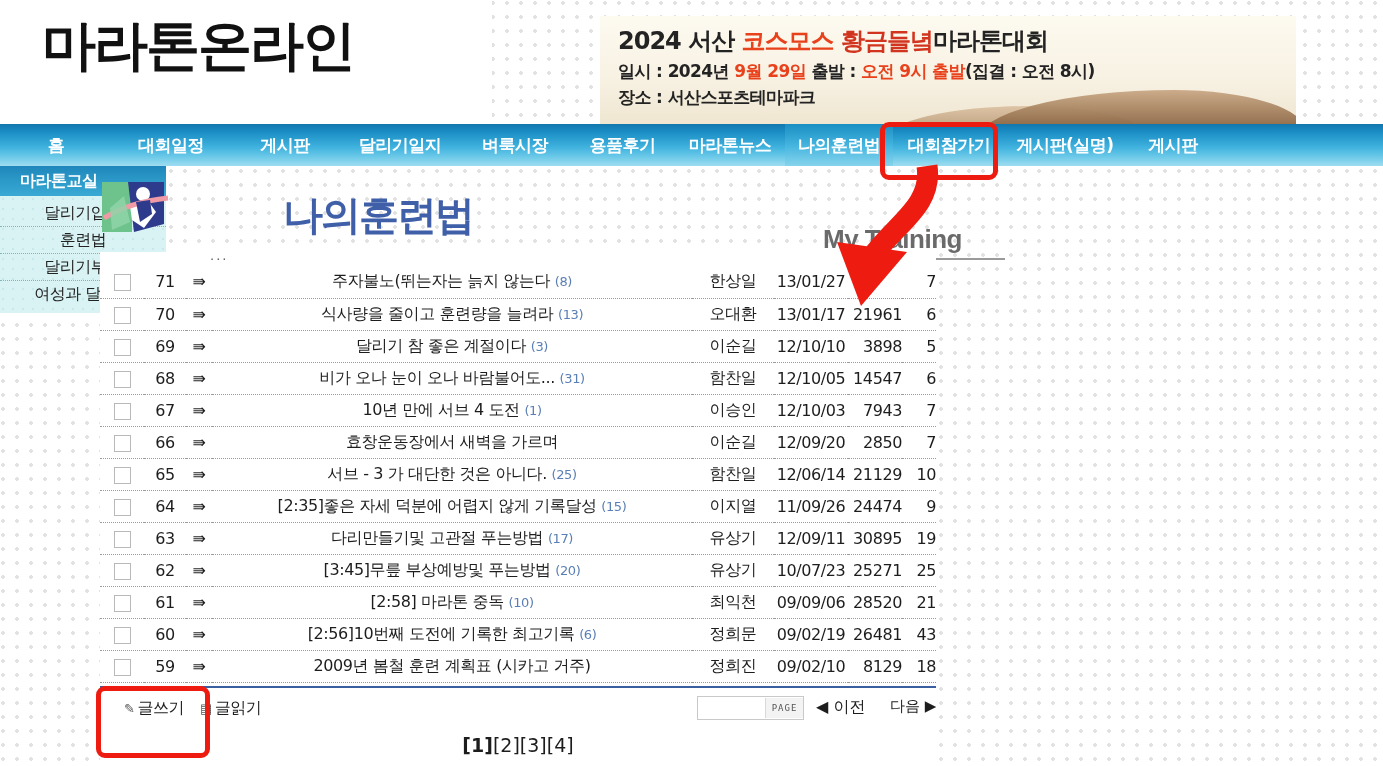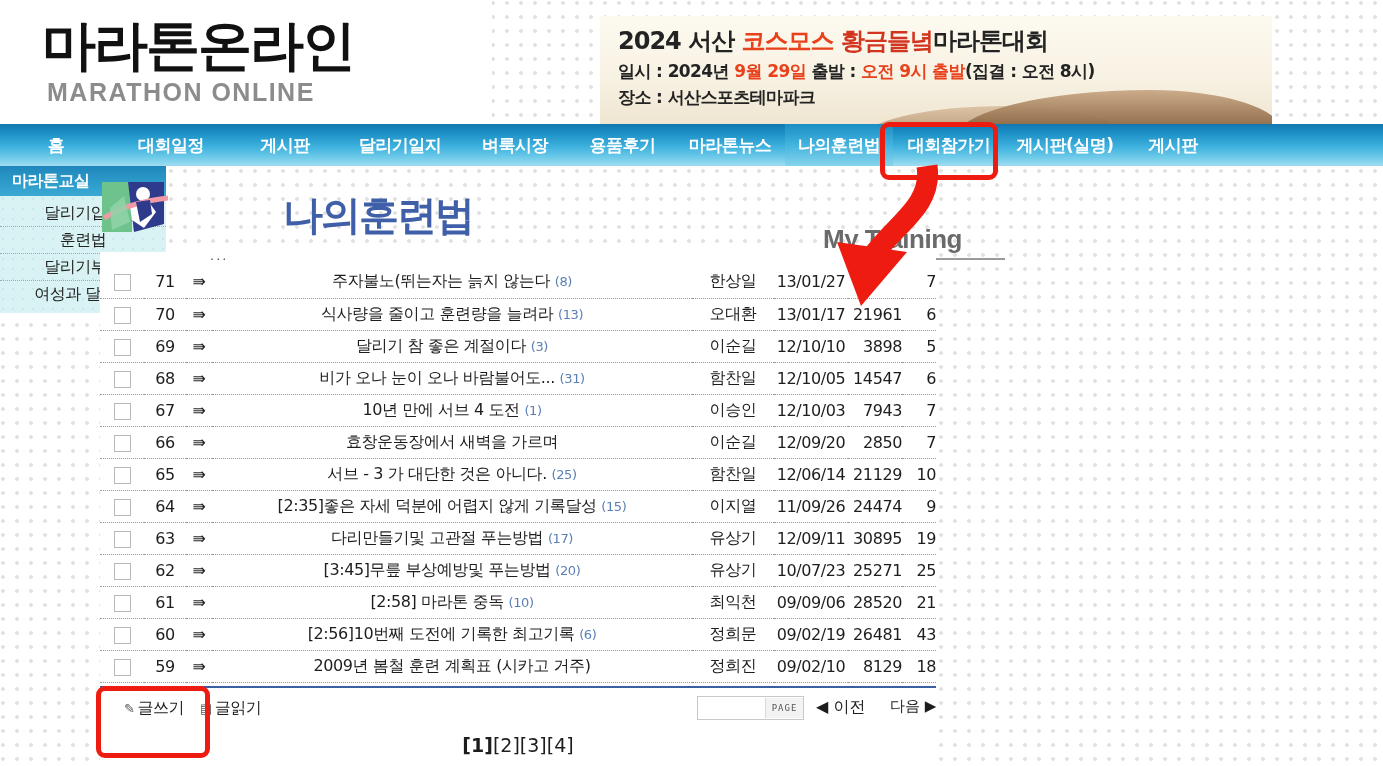--- a/index.html
+++ b/index.html
@@ -28,20 +28,21 @@
   #logo-en{
     position:absolute;left:47px;top:78px;
     font-size:25px;font-weight:bold;color:#8c8c8c;letter-spacing:1.5px;
     font-family:"Liberation Sans",sans-serif;white-space:nowrap;
   }
   
   #banner{
     position:absolute;left:600px;top:16px;width:672px;height:120px;
     overflow:hidden;
     background:linear-gradient(180deg,#fdfaf0 0%, #f7f1e2 55%, #ede2cc 100%);
+    padding-left:24px;
   }
   #banner .hill1{
     position:absolute;right:-10px;bottom:-6px;width:330px;height:52px;
     background:linear-gradient(180deg,#c9a885 0%, #8d6846 70%, #6d4f33 100%);
     border-radius:60% 40% 0 0 / 100% 80% 0 0;opacity:.95;
   }
   #banner .hill2{
     position:absolute;right:150px;bottom:-4px;width:260px;height:34px;
     background:linear-gradient(180deg,#d8bb99 0%, #a37f59 100%);
     border-radius:55% 45% 0 0 / 100% 90% 0 0;opacity:.8;
@@ -64,21 +65,21 @@
     font-family:"DejaVu Sans","Liberation Sans",sans-serif;
     letter-spacing:-0.5px;white-space:nowrap;
     height:42px;line-height:42px;text-align:center;cursor:pointer;
   }
   .nav-item.active{
     background:linear-gradient(180deg,#1b8ec2 0%, #43b4df 50%, #86d4ec 100%);
   }
   
   #sidebar{position:absolute;left:0;top:166px;width:166px;}
   #sidebar-title{
-    height:30px;line-height:30px;padding-left:12px;
+    height:30px;line-height:30px;padding-left:20px;
     background:linear-gradient(180deg,#1f86bb 0%, #2c9ac9 50%, #3aa9d4 100%);
     color:#fff;font-size:16px;font-weight:bold;letter-spacing:-0.5px;
     font-family:"DejaVu Sans","Liberation Sans",sans-serif;
   }
   #sidebar-menu{
     background:#d9f2f3;
     background-image:radial-gradient(circle at 3px 3px,#c8e9ea 1.4px,transparent 1.5px);
     background-size:10px 10px;
     padding:4px 0 6px 0;
   }
@@ -186,21 +187,20 @@
 
 <div id="page"></div>
 
 <div id="green-area">
   <div id="green-left"></div>
 </div>
 
 <div id="header">
   <div id="logo-block">
     <div id="logo-ko">마라톤온라인</div>
-    <div id="logo-en">MARATHON ONLINE</div>
   </div>
 
   <div id="banner">
     <div class="hill2"></div>
     <div class="hill1"></div>
     <div class="btxt" id="banner-line1"><span>2024 서산 </span><span class="b-red">코스모스 </span><span class="b-grad">황금들녘</span><span>마라톤대회</span></div>
     <div class="btxt" id="banner-line2"><span>일시 : 2024년 </span><span class="b-red">9월 29일 </span><span>출발 : </span><span class="b-red">오전 9시 출발</span><span>(집결 : 오전 8시)</span></div>
     <div class="btxt" id="banner-line3"><span>장소 : </span><span>서산스포츠테마파크</span></div>
   </div>
 </div>

